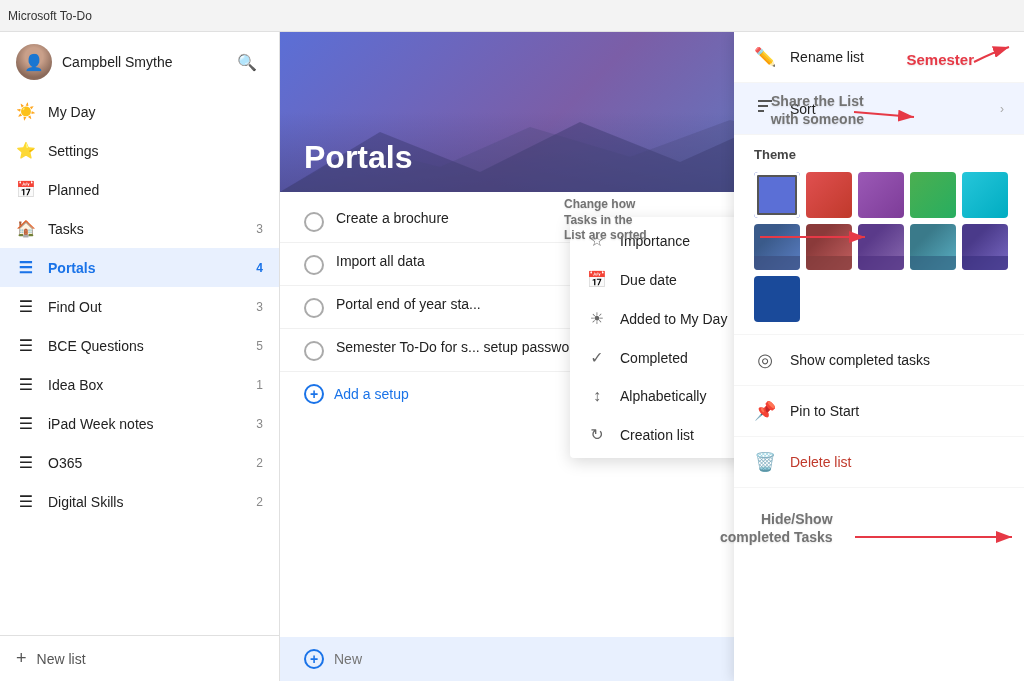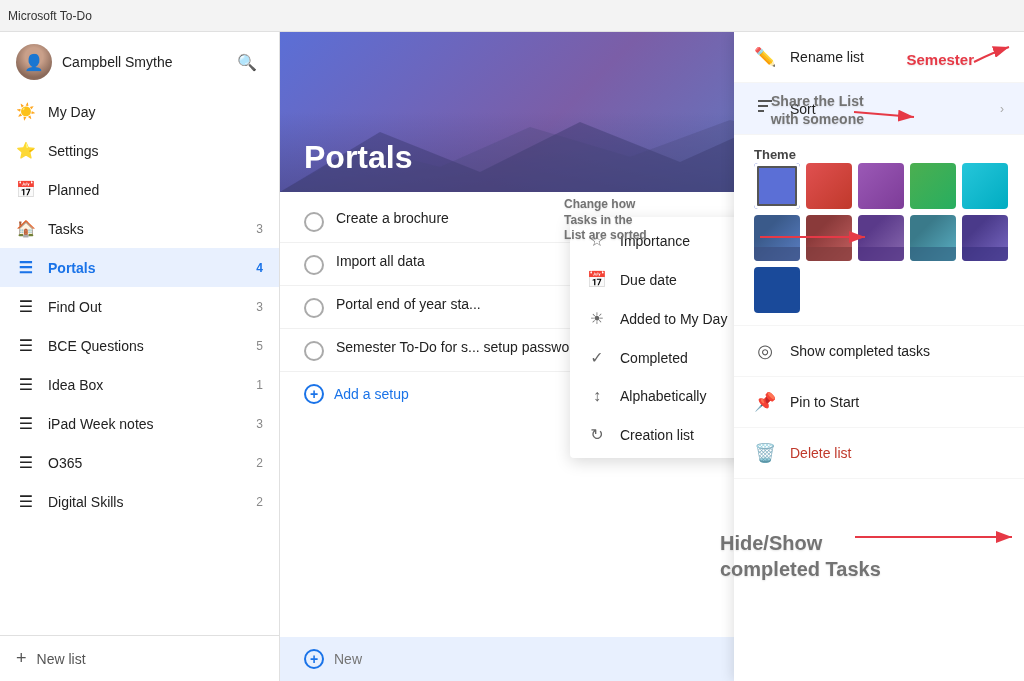--- a/index.html
+++ b/index.html
@@ -358,21 +358,21 @@
     
     .theme-section {
       padding: 12px 20px;
       border-bottom: 1px solid #f5f5f5;
     }
 
     .theme-label {
       font-size: 13px;
       font-weight: 600;
       color: #444;
-      margin-bottom: 1px;
+      margin-bottom: 10px;
     }
 
     .theme-grid {
       display: grid;
       grid-template-columns: repeat(5, 1fr);
       gap: 6px;
       margin-bottom: 6px;
     }
 
     .theme-swatch {
@@ -717,21 +717,21 @@
 
     <svg style="position:absolute;top:190px;left:475px;width:120px;height:30px;pointer-events:none;z-index:998;">
       <defs>
         <marker id="arrowhead3" markerWidth="8" markerHeight="6" refX="8" refY="3" orient="auto">
           <polygon points="0 0, 8 3, 0 6" fill="#e63946"></polygon>
         </marker>
       </defs>
       <path d="M 5 15 L 110 15" stroke="#e63946" stroke-width="2" fill="none" marker-end="url(#arrowhead3)"></path>
     </svg>
 
-    <div class="annotation" style="position:absolute;top:478px;left:440px;font-size:20px;text-align:left;margin-top:20px;">
+    <div class="annotation" style="position:absolute;top:478px;left:440px;font-size:14px;text-align:right;">
       Hide/Show<br>completed Tasks
     </div>
 
     <svg style="position:absolute;top:490px;left:570px;width:170px;height:30px;pointer-events:none;z-index:998;">
       <defs>
         <marker id="arrowhead4" markerWidth="8" markerHeight="6" refX="8" refY="3" orient="auto">
           <polygon points="0 0, 8 3, 0 6" fill="#e63946"></polygon>
         </marker>
       </defs>
       <path d="M 5 15 L 162 15" stroke="#e63946" stroke-width="2" fill="none" marker-end="url(#arrowhead4)"></path>

